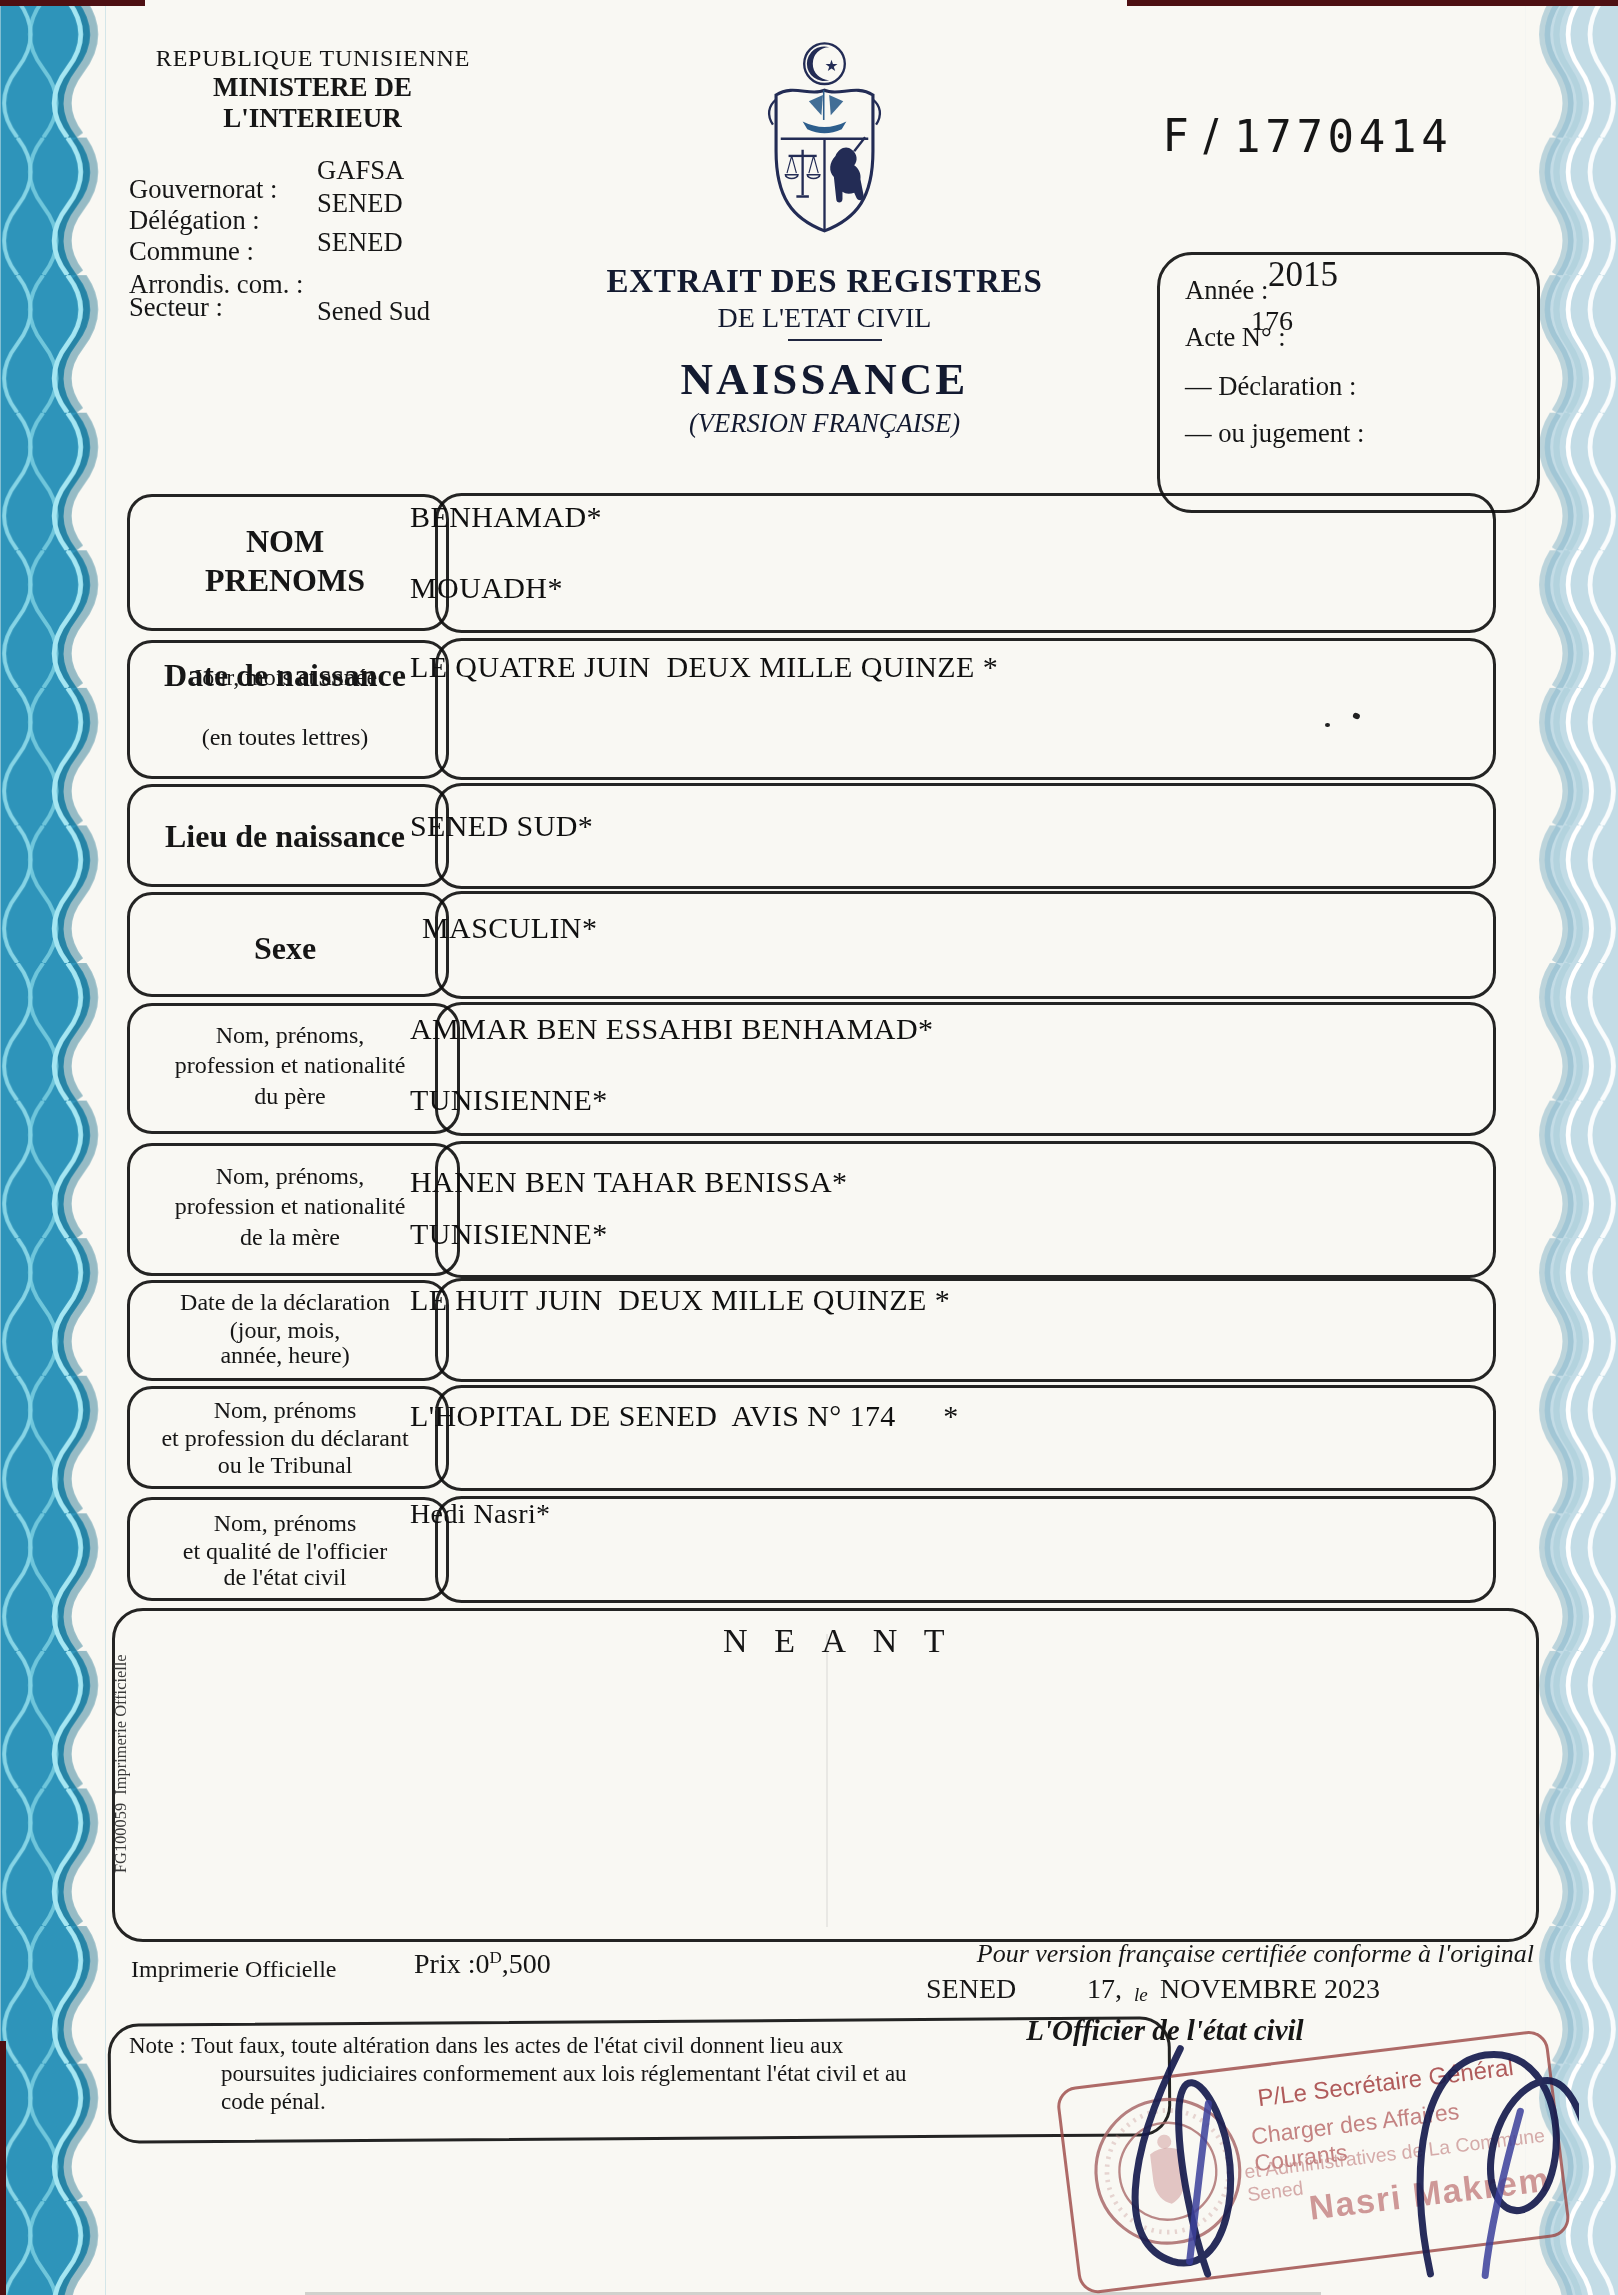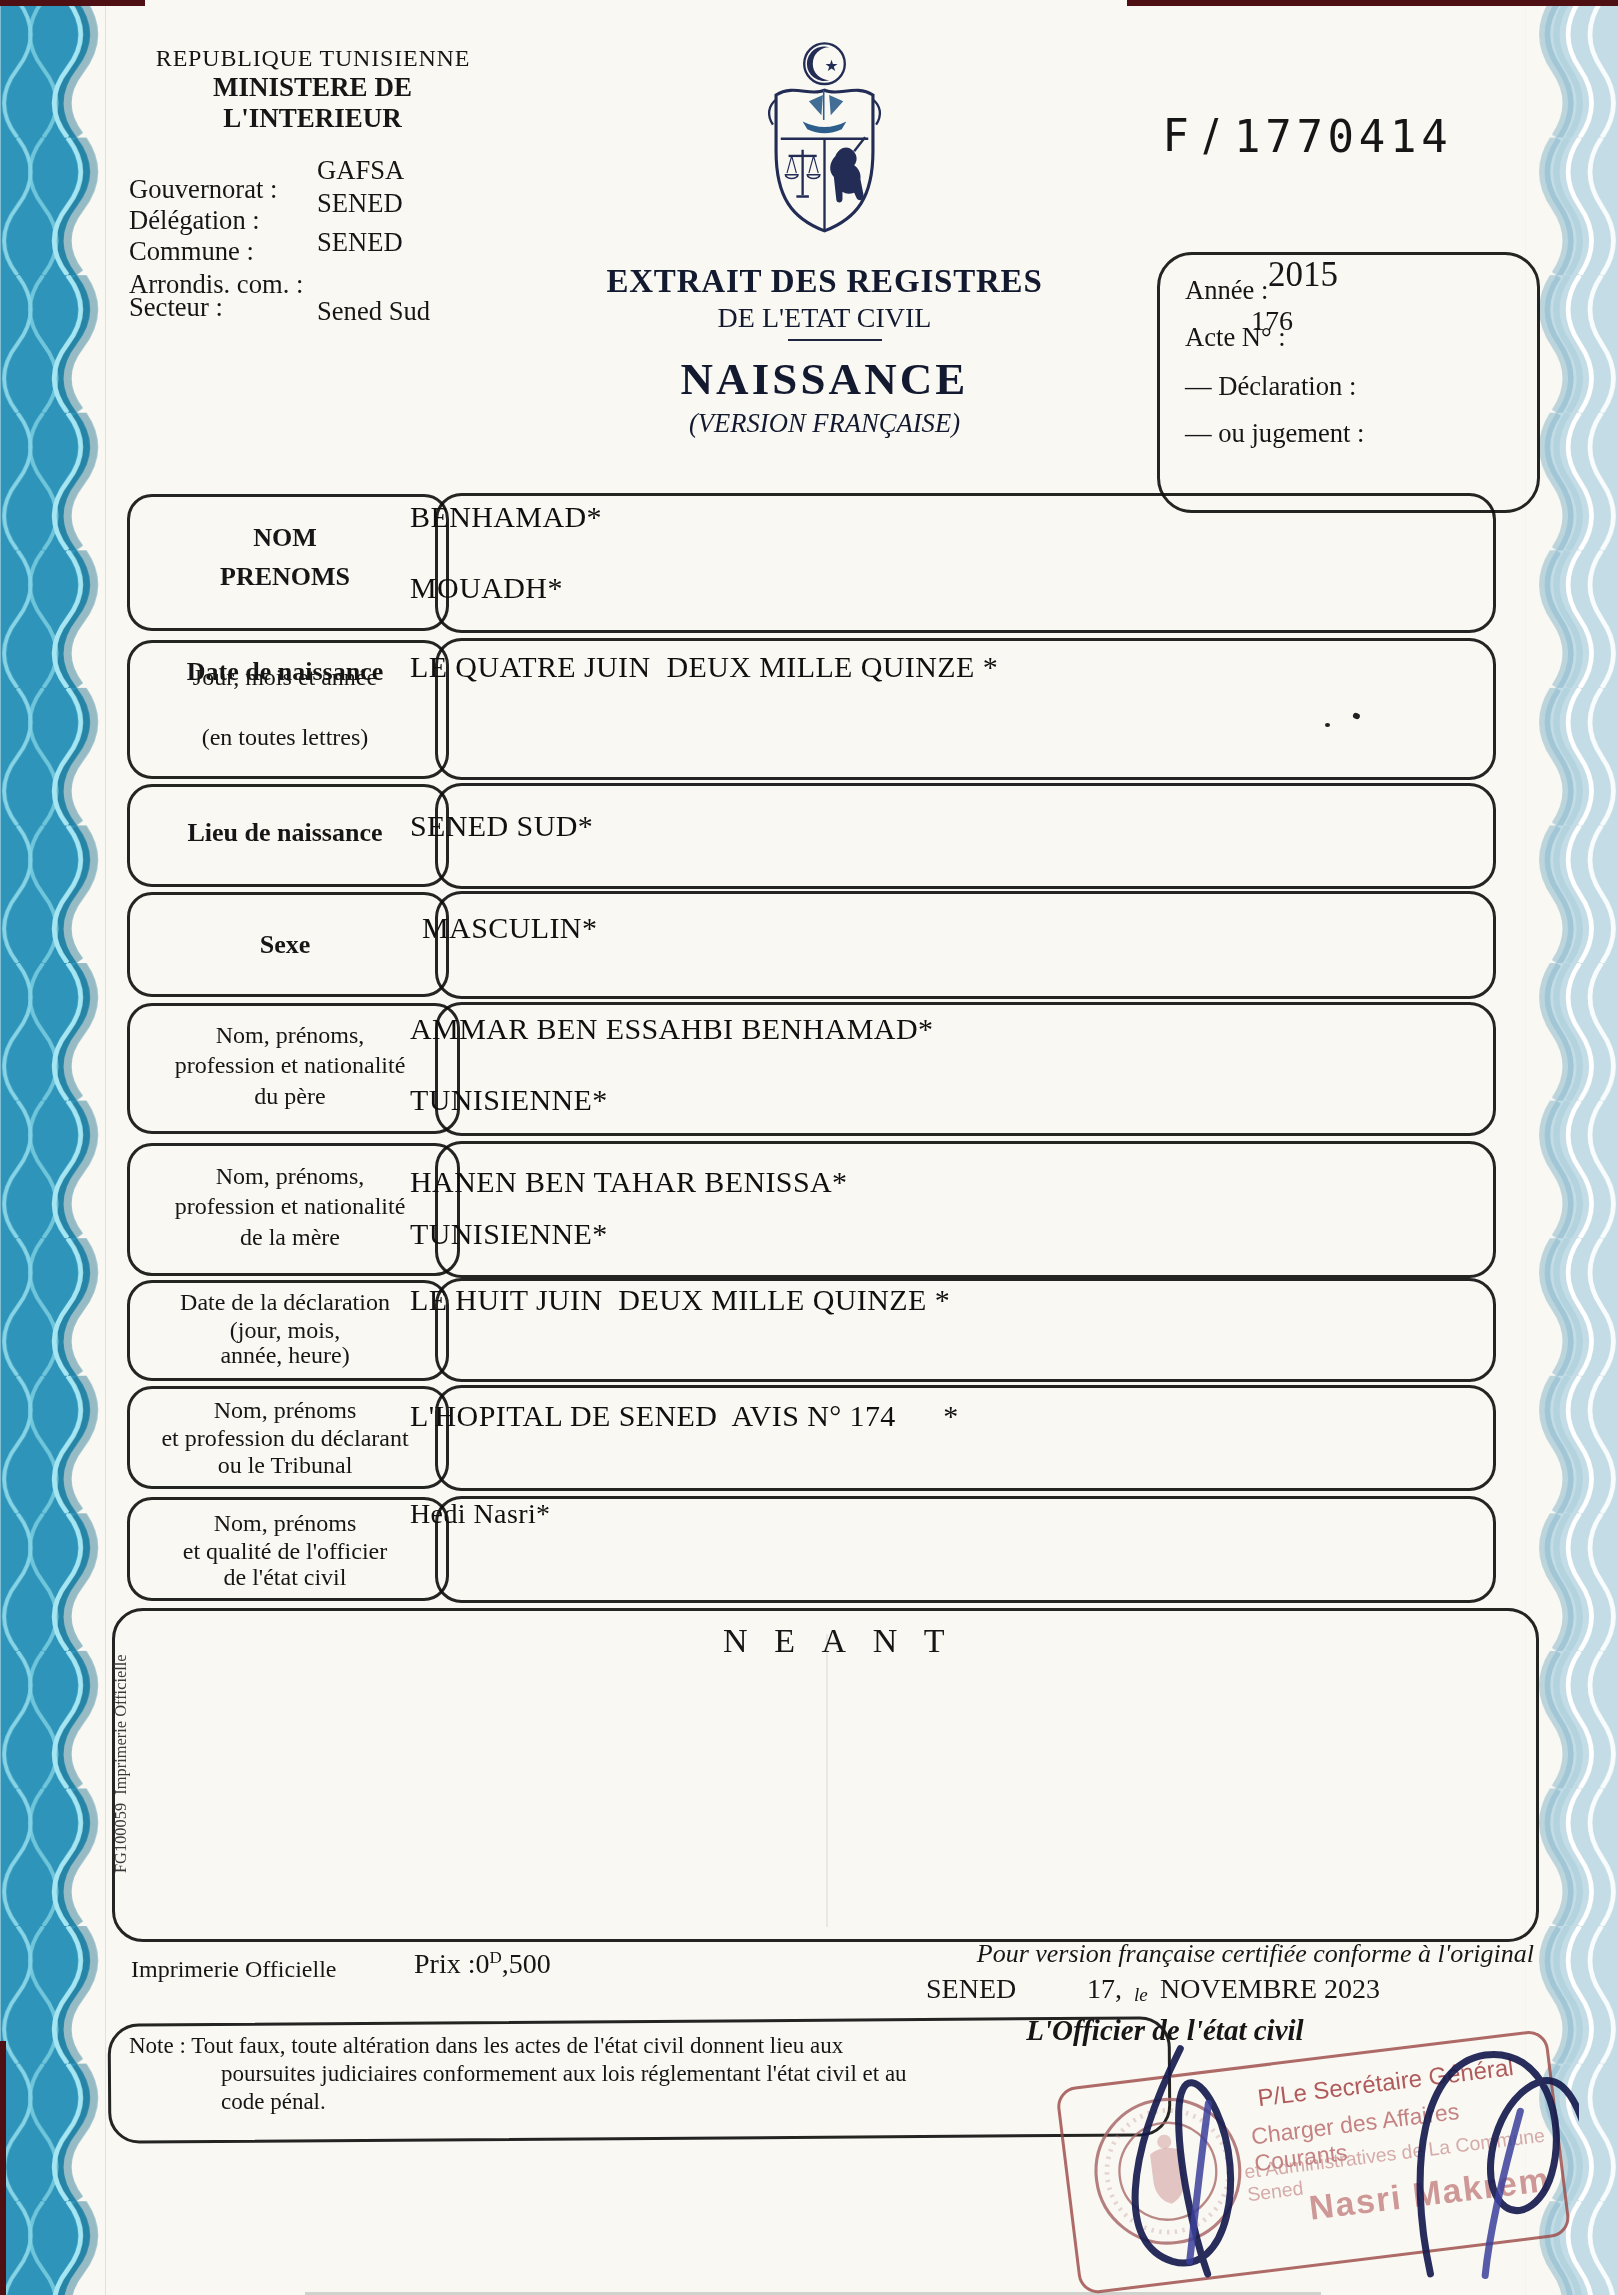--- a/index.html
+++ b/index.html
@@ -5,21 +5,21 @@
   html,body{margin:0;padding:0;background:#e8e6e0;}
   .page{position:relative;width:1618px;height:2295px;background:#f9f8f3;overflow:hidden;
         font-family:"Liberation Serif",serif;color:#161616;}
   .abs{position:absolute;}
   .ctr{text-align:center;}
   .b{font-weight:bold;}
   .i{font-style:italic;}
   .lblbox{border:3.1px solid rgba(12,12,12,.9);border-radius:25px;background:transparent;}
   .valbox{border:3.1px solid rgba(12,12,12,.9);border-radius:26.6px;background:transparent;}
   .lbl{width:316px;text-align:center;font-size:24px;line-height:1.1;}
-  .lblb{font-size:26px;font-weight:bold;}
+  .lblb{font-size:32px;font-weight:bold;}
   .val{font-size:30px;white-space:pre;letter-spacing:0.4px;color:#101010;}
   .adm-l{font-size:26.6px;}
   .adm-v{font-size:26.6px;}
   .actlbl{font-size:26.6px;}
   .serif-title{color:#131a30;}
   .speck{background:#222;border-radius:50%;}
   .stamp{border:3.9px solid rgba(155,70,68,.8);border-radius:20.3px;}
   .stampt{font-family:"Liberation Sans",sans-serif;}
 </style>
 </head>

